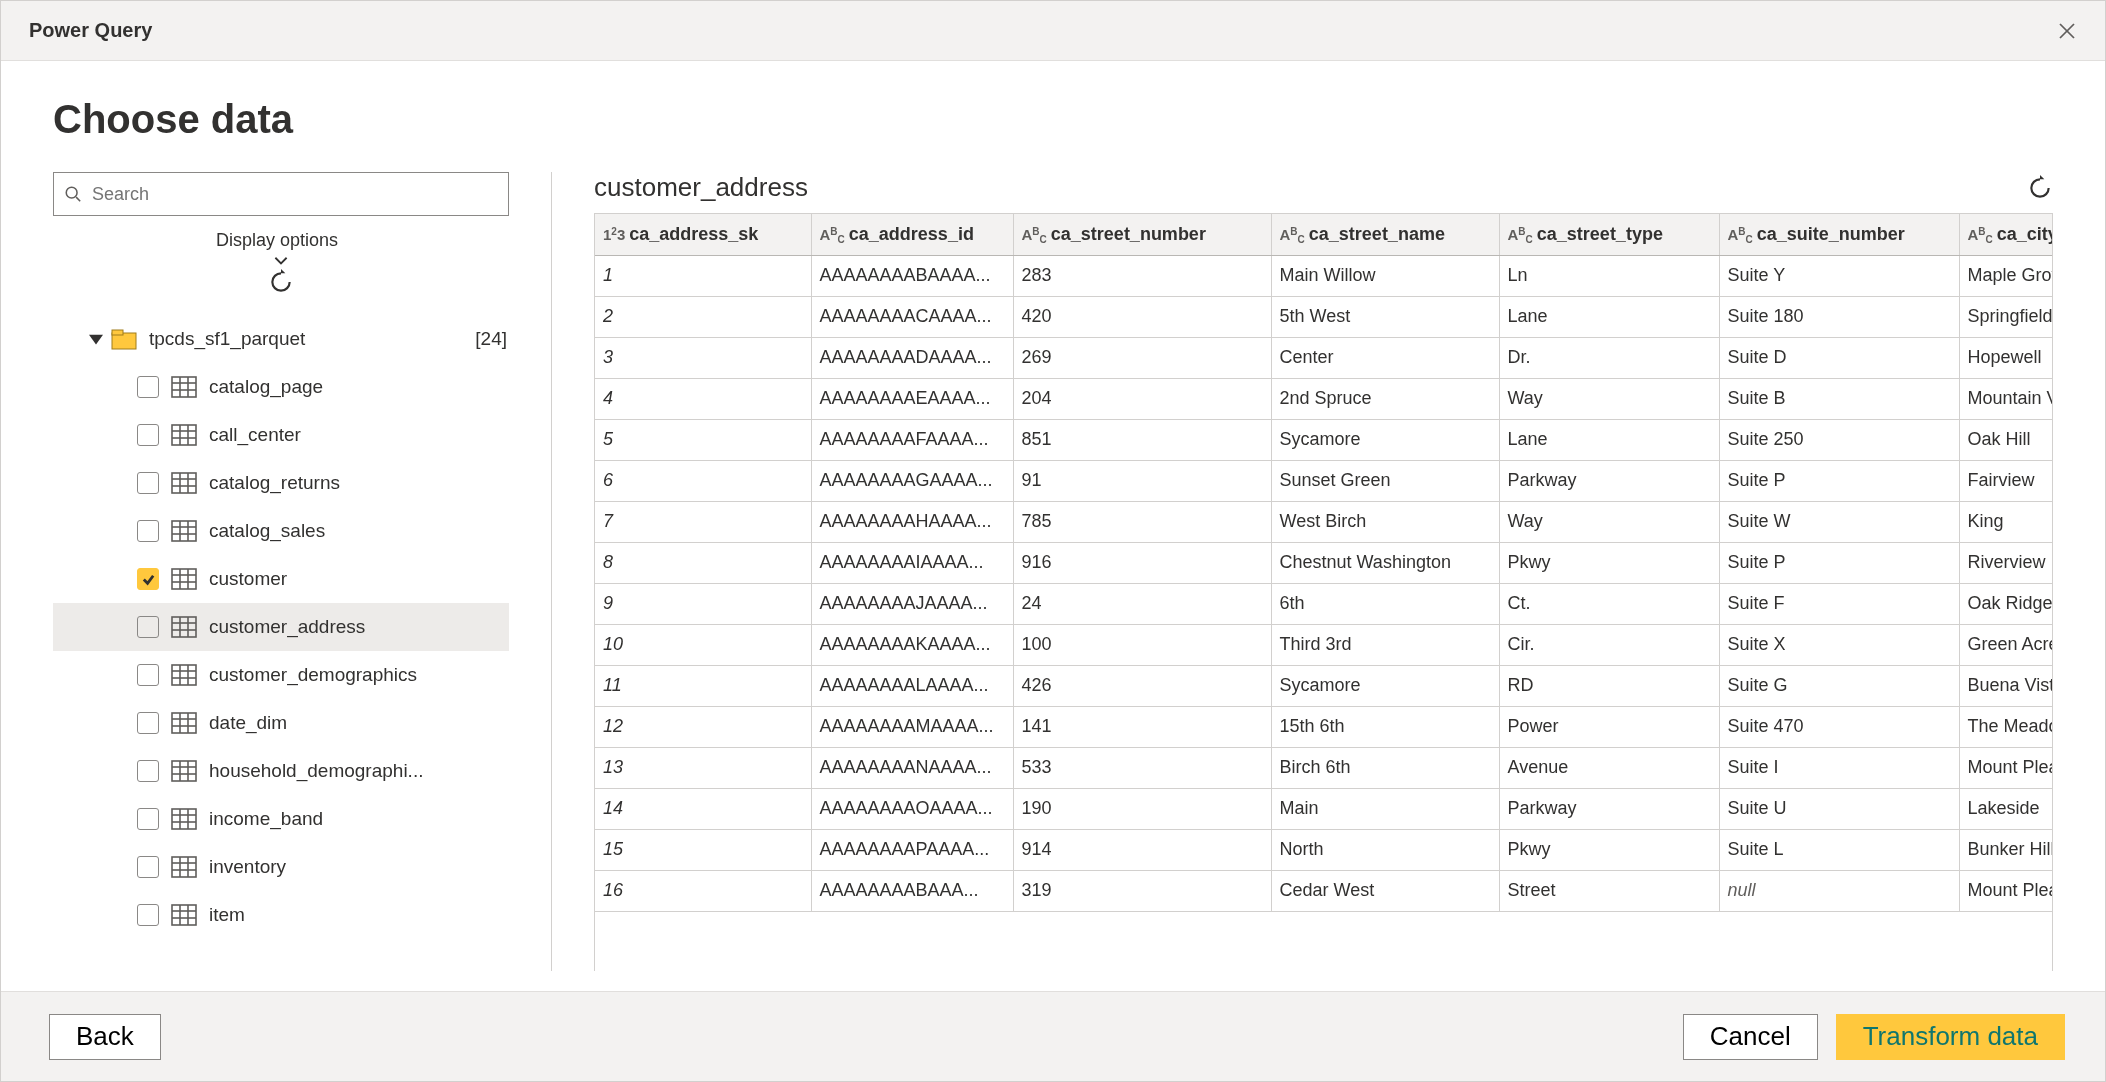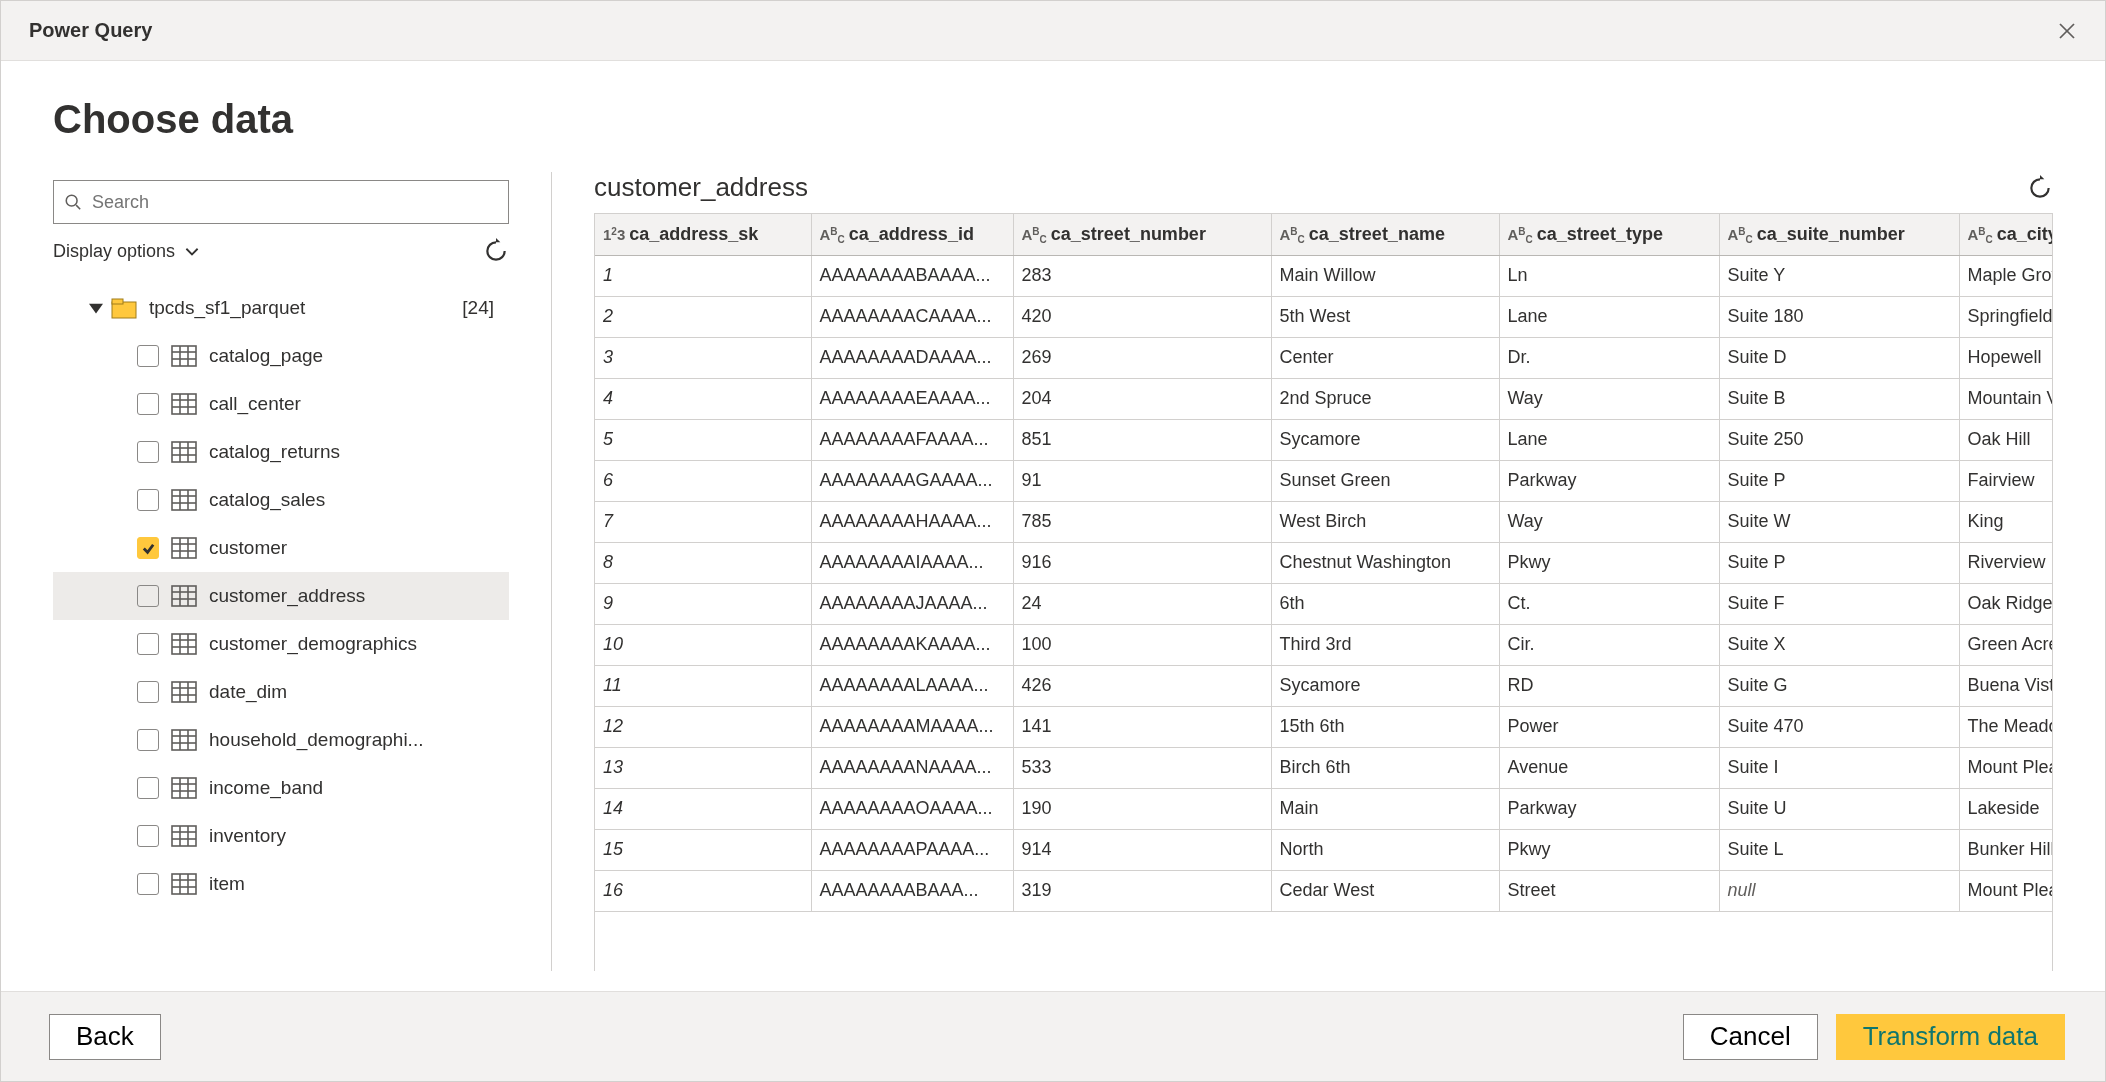--- a/index.html
+++ b/index.html
@@ -48,45 +48,45 @@
     border-right: 1.5px solid #d2d0ce;
     padding-right: 42px;
     overflow: hidden;
   }
   .search-box {
     height: 44px;
     border: 1.5px solid #8a8886;
     display: flex; align-items: center;
     padding: 0 10px;
     margin-bottom: 14px;
-    margin-top: 8px;
   }
   .search-box svg { width:18px;height:18px;stroke:#605e5c;fill:none;stroke-width:1.7;margin-right:8px;}
   .search-input {
     border: none; outline: none; flex:1; font-size: 18px; color:#605e5c;
     background: transparent;
   }
   .display-options-row {
     display: flex; align-items: center; margin-bottom: 20px;
     font-size: 18px;
+    flex-direction: column;
   }
   .display-options-label { margin-right: 8px;}
   .chevron { width:18px;height:18px;}
   .display-options-spacer { flex:1; }
   .refresh-icon { width:26px;height:26px; stroke:#323130; fill:none; stroke-width:2; cursor:pointer;}
   
   .tree { flex:1; overflow-y:auto; overflow-x:hidden;}
   .tree-folder-row {
     display:flex; align-items:center; height:48px; padding-left:36px;
     font-size: 19px;
   }
   .tree-caret { width:14px;height:14px; margin-right:8px;}
   .folder-icon { width:26px;height:22px; margin-right:12px;}
   .tree-folder-label { flex:1; font-weight:400;}
-  .tree-folder-count { color:#323130; margin-right:15px;}
+  .tree-folder-count { color:#323130; margin-right:2px;}
   .tree-item-row {
     display:flex; align-items:center; height:48px; padding-left:84px;
     font-size: 19px; cursor:pointer;
   }
   .tree-item-row.selected { background:#edebe9;}
   .checkbox {
     width:22px;height:22px; border:1.8px solid #8a8886; border-radius:3px;
     margin-right:12px; display:flex;align-items:center;justify-content:center;
     flex-shrink:0;
   }

